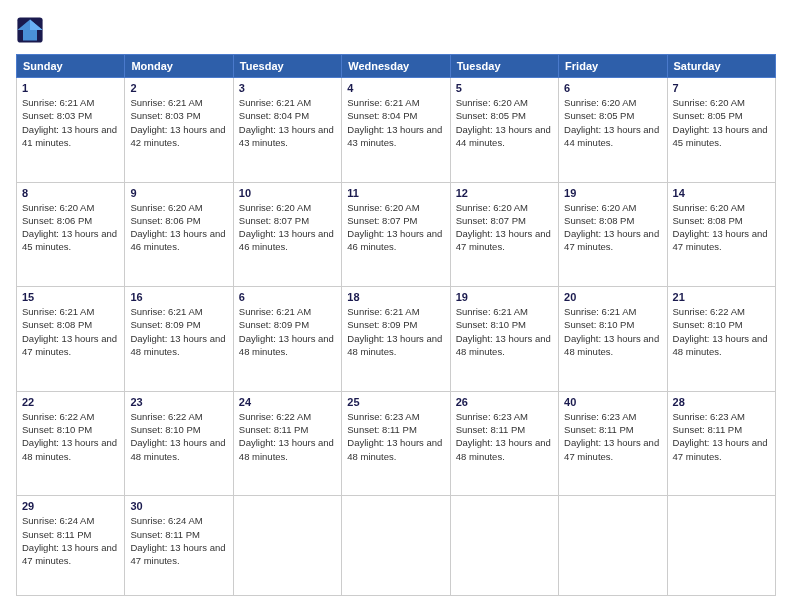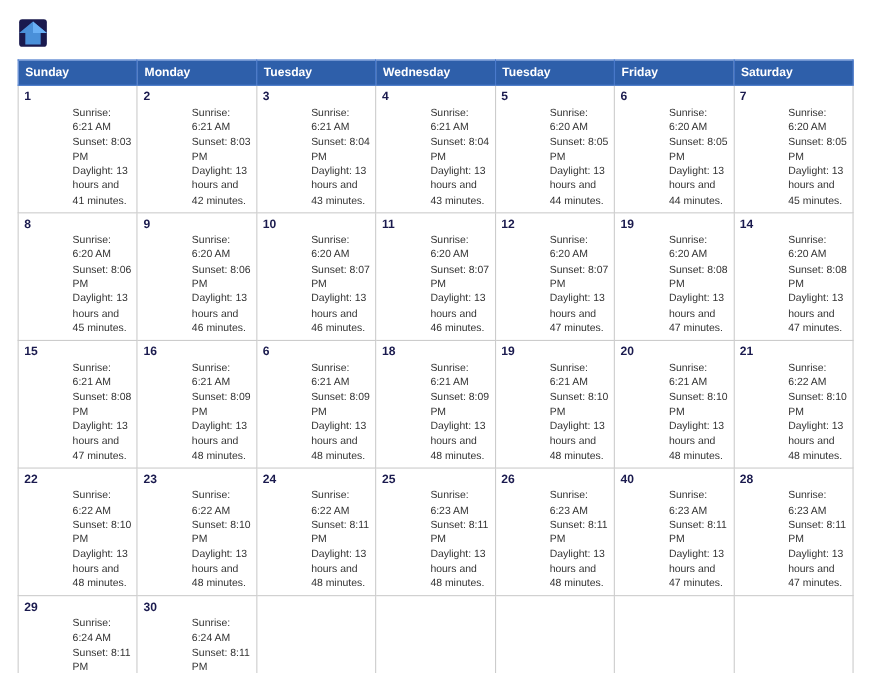--- a/index.html
+++ b/index.html
@@ -79,21 +79,20 @@
     .day-num {
       font-size: 11px;
       font-weight: bold;
       color: #1a1a4e;
       display: block;
       margin-bottom: 2px;
     }
     .day-info {
       color: #333;
       line-height: 1.4;
-      margin-left: 44px;
     }
     .empty-cell {
       background: #f5f5f5;
     }
   </style>
 </head>
 <body>
 
 <div class="page">
   <div class="header">

